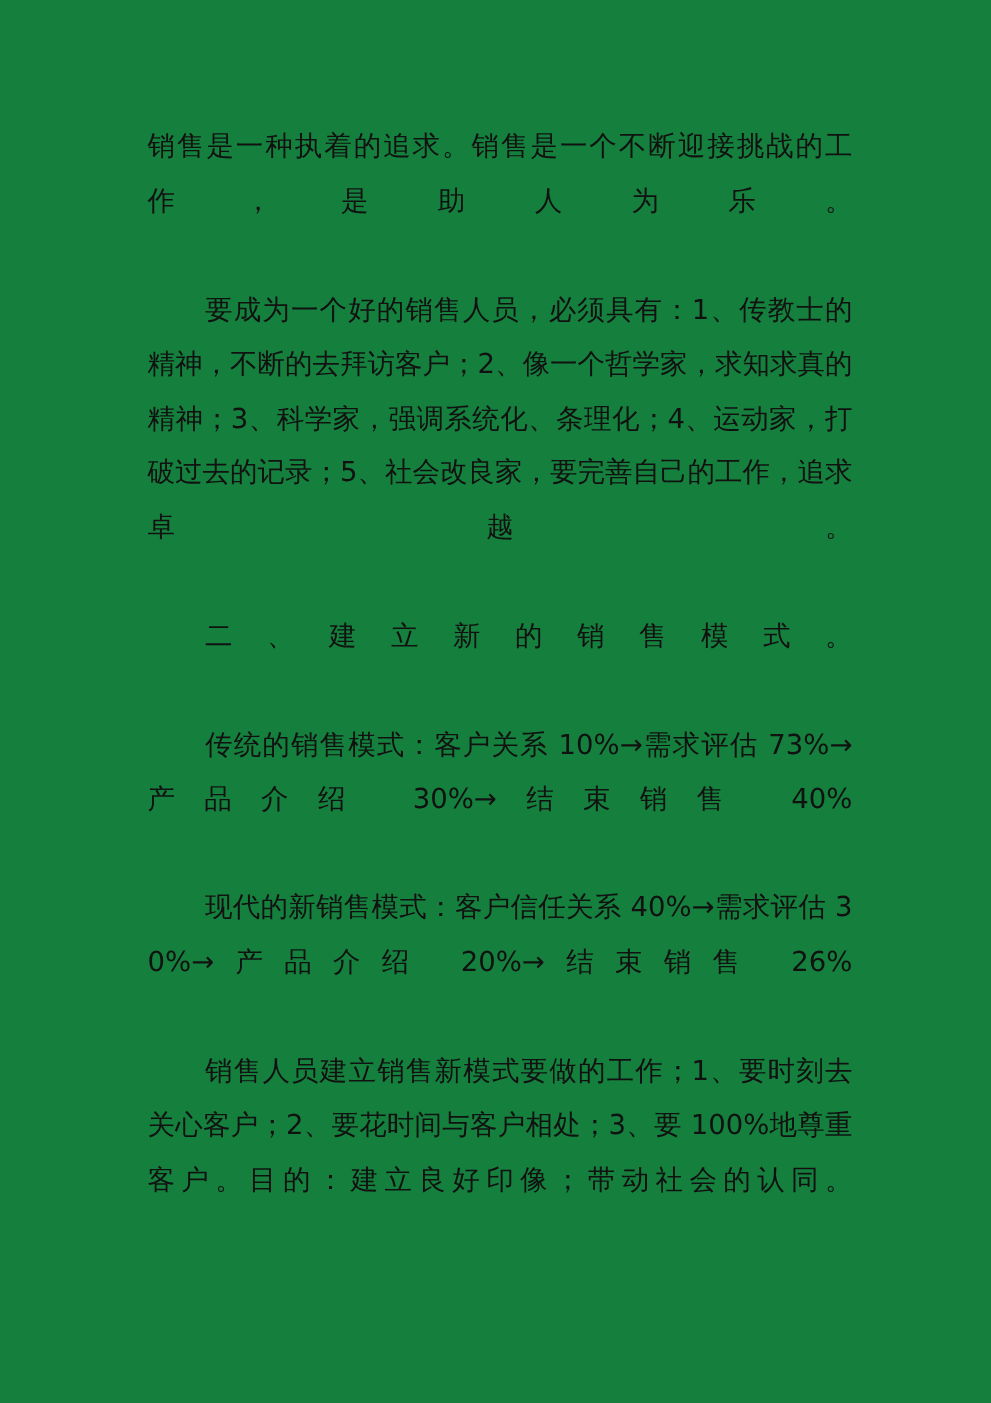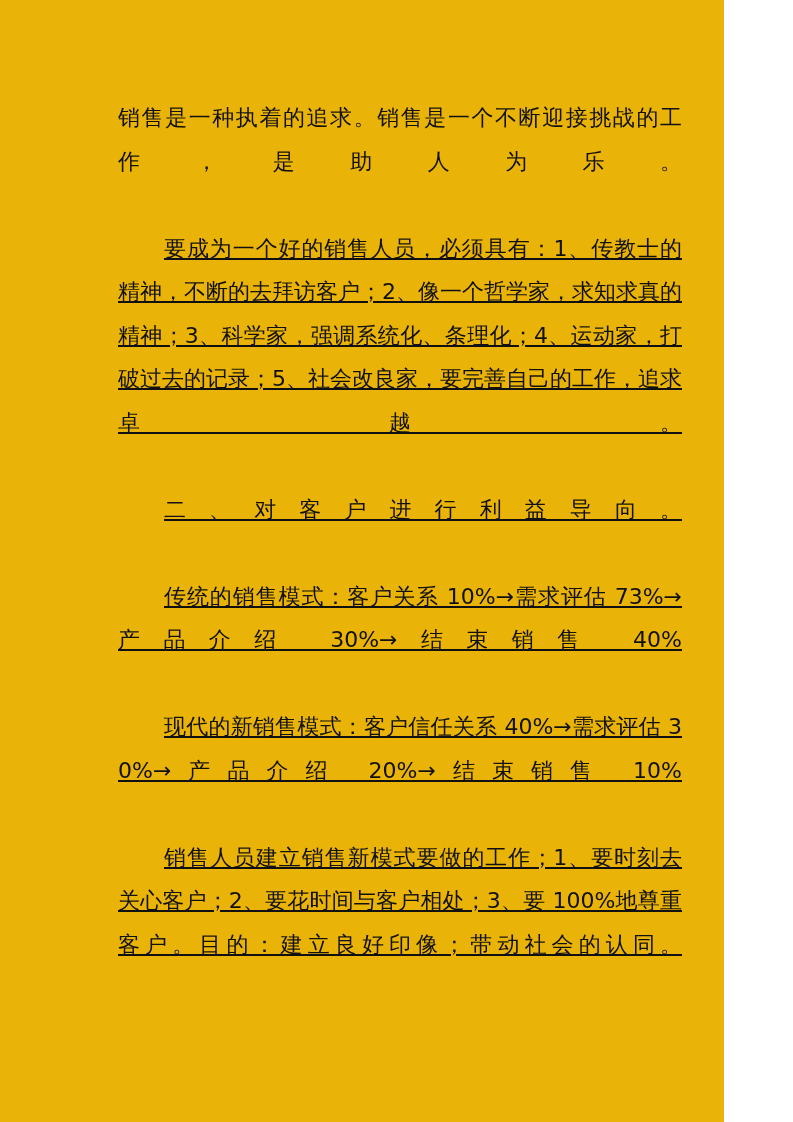--- a/index.html
+++ b/index.html
@@ -9,23 +9,23 @@
   }
   body {
     width: 793px;
     height: 1122px;
     font-family: "DejaVu Sans", "Liberation Sans", sans-serif;
     color: #000000;
     overflow: hidden;
   }
   .page {
     position: relative;
-    width: 724px;
+    width: 793px;
     height: 1122px;
-    background: #eab308;
+    background: #15803d;
     box-sizing: border-box;
     padding: 0;
   }
   .doc-body {
     position: absolute;
     left: 118px;
     top: 96px;
     width: 564px;
   }
   p.para {
@@ -34,21 +34,20 @@
     line-height: 43.5px;
     text-align: justify;
     text-justify: inter-character;
     letter-spacing: 0px;
     word-break: break-all;
     font-weight: 400;
     color: #111111;
   }
   p.indent {
     text-indent: 46px;
-    text-decoration: underline;
   }
   p.noindent {
     text-indent: 0;
   }
   
   p.para:after {
     content: "";
     display: inline-block;
     width: 100%;
   }
@@ -56,23 +55,23 @@
 </head>
 <body>
 
 <div class="page">
   <div class="doc-body">
 
     <p class="para noindent">销售是一种执着的追求。销售是一个不断迎接挑战的工作，是助人为乐。</p>
 
     <p class="para indent">要成为一个好的销售人员，必须具有：1、传教士的精神，不断的去拜访客户；2、像一个哲学家，求知求真的精神；3、科学家，强调系统化、条理化；4、运动家，打破过去的记录；5、社会改良家，要完善自己的工作，追求卓越。</p>
 
-    <p class="para indent">二、对客户进行利益导向。</p>
+    <p class="para indent">二、建立新的销售模式。</p>
 
     <p class="para indent">传统的销售模式：客户关系 10%→需求评估 73%→产品介绍 30%→结束销售 40%</p>
 
-    <p class="para indent">现代的新销售模式：客户信任关系 40%→需求评估 30%→产品介绍 20%→结束销售 10%</p>
+    <p class="para indent">现代的新销售模式：客户信任关系 40%→需求评估 30%→产品介绍 20%→结束销售 26%</p>
 
 
     <p class="para indent">销售人员建立销售新模式要做的工作；1、要时刻去关心客户；2、要花时间与客户相处；3、要 100%地尊重客户。目的：建立良好印像；带动社会的认同。</p>
 
   </div>
 </div>
 
 </body></html>

